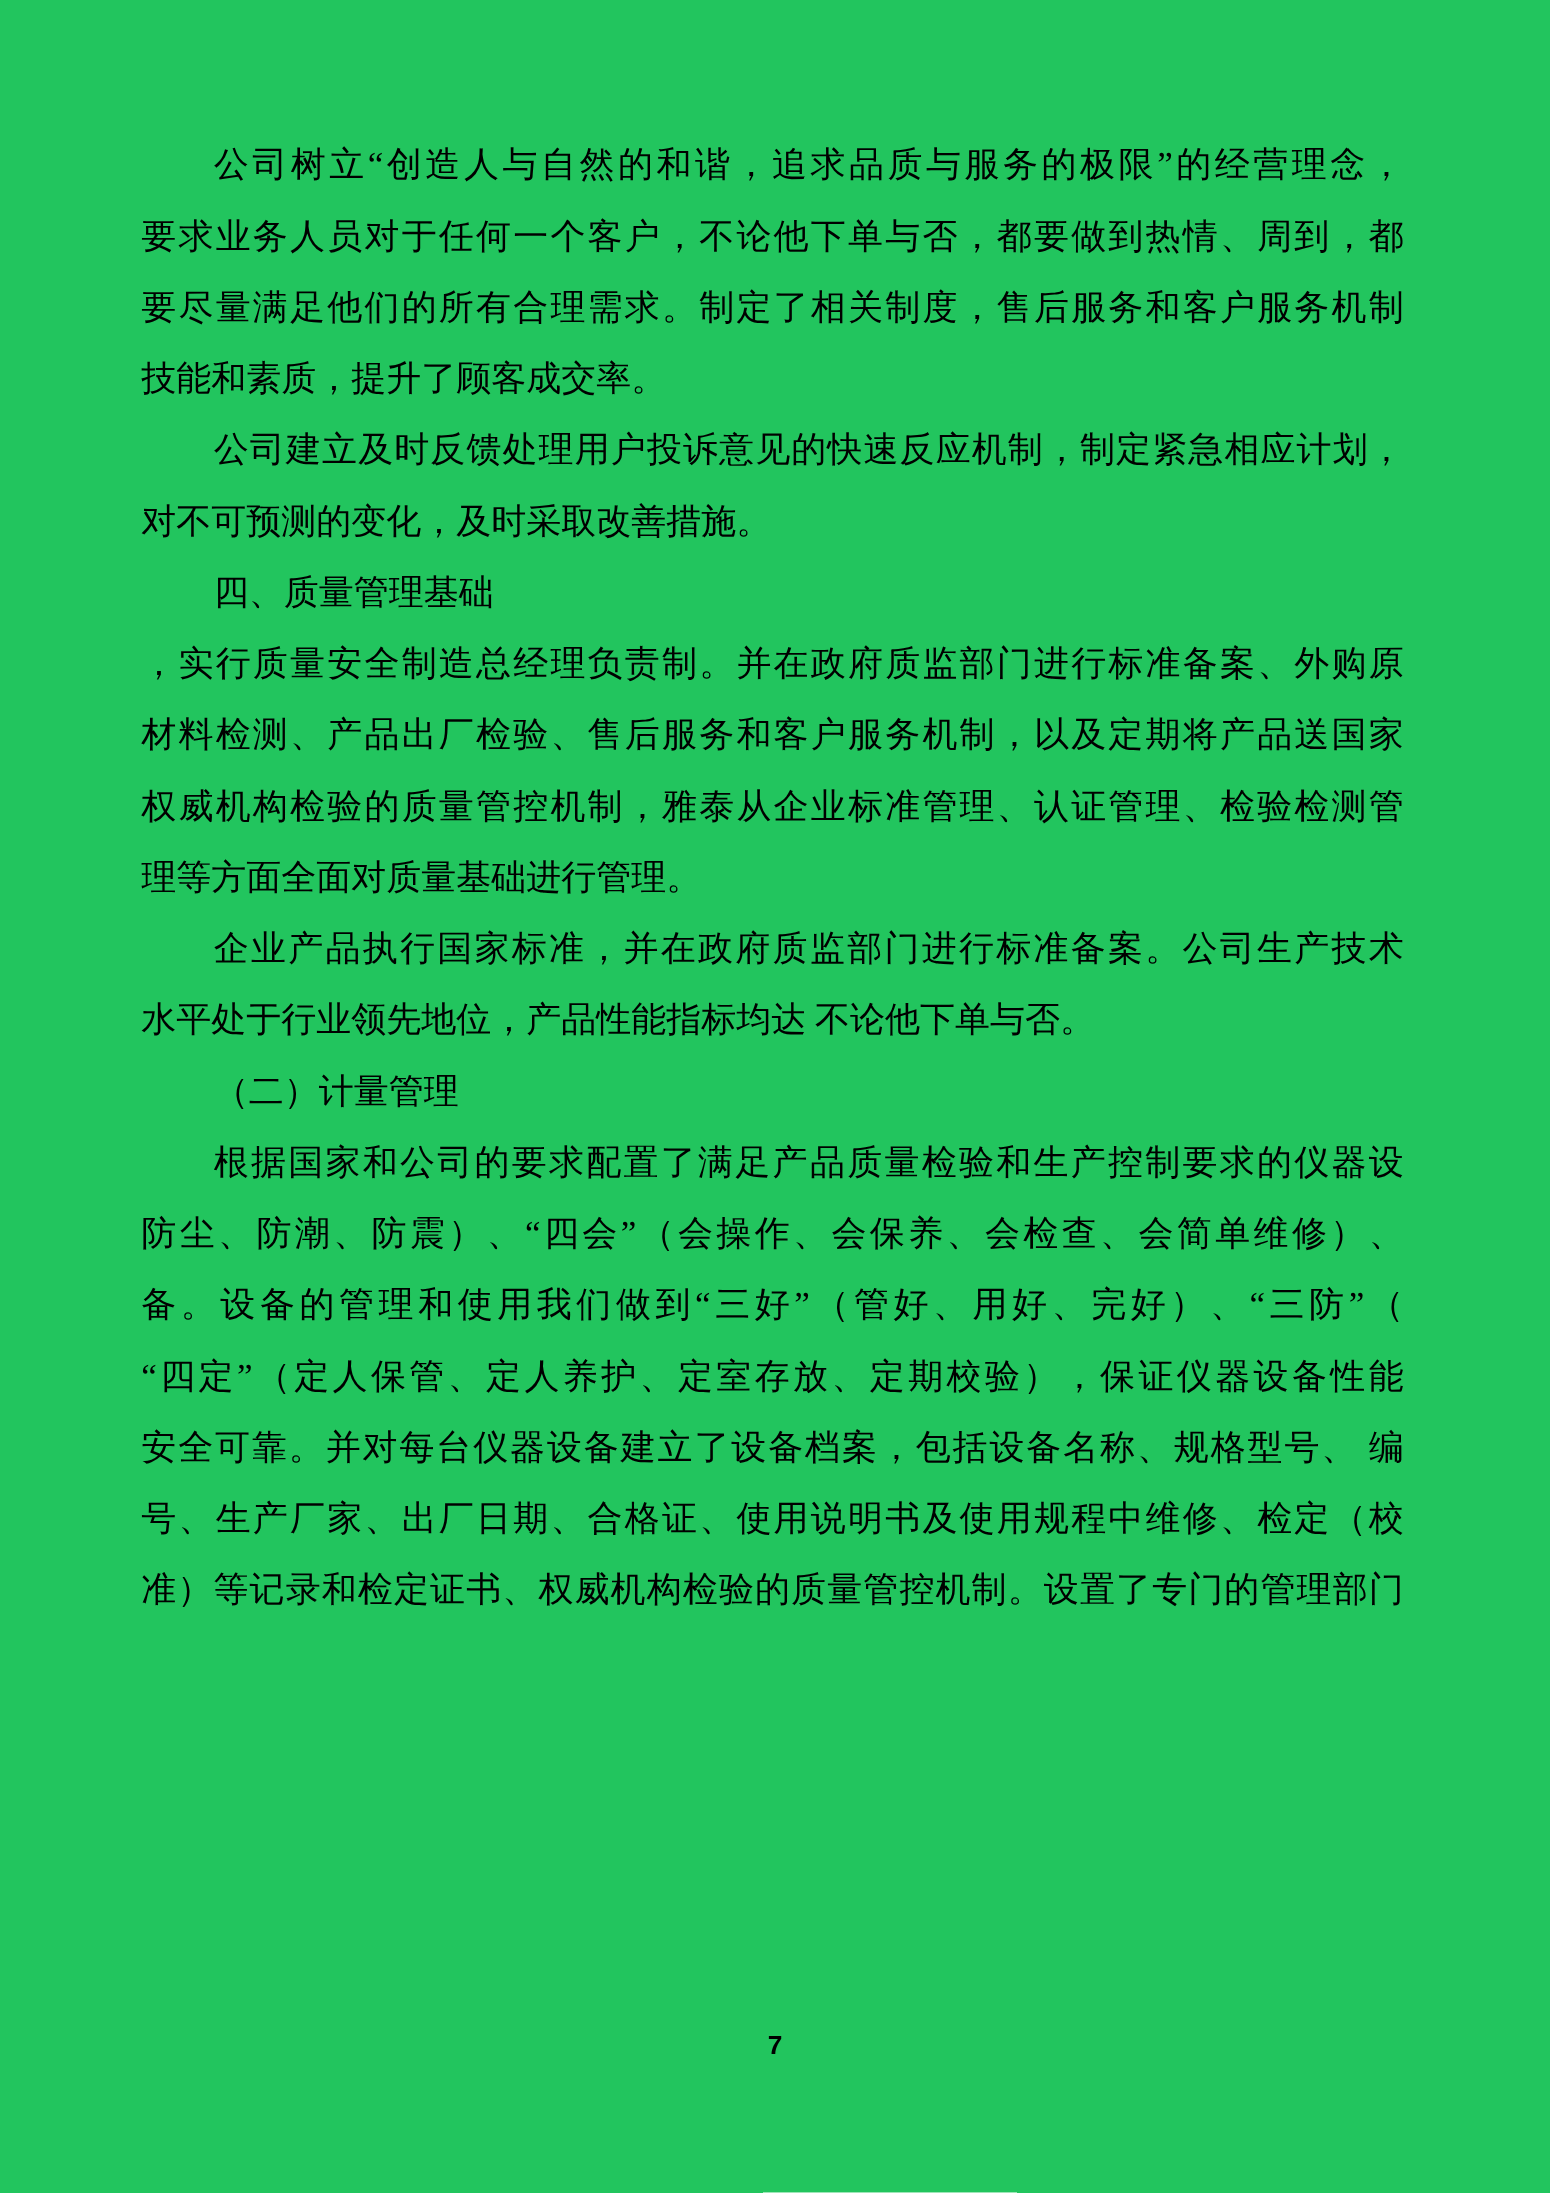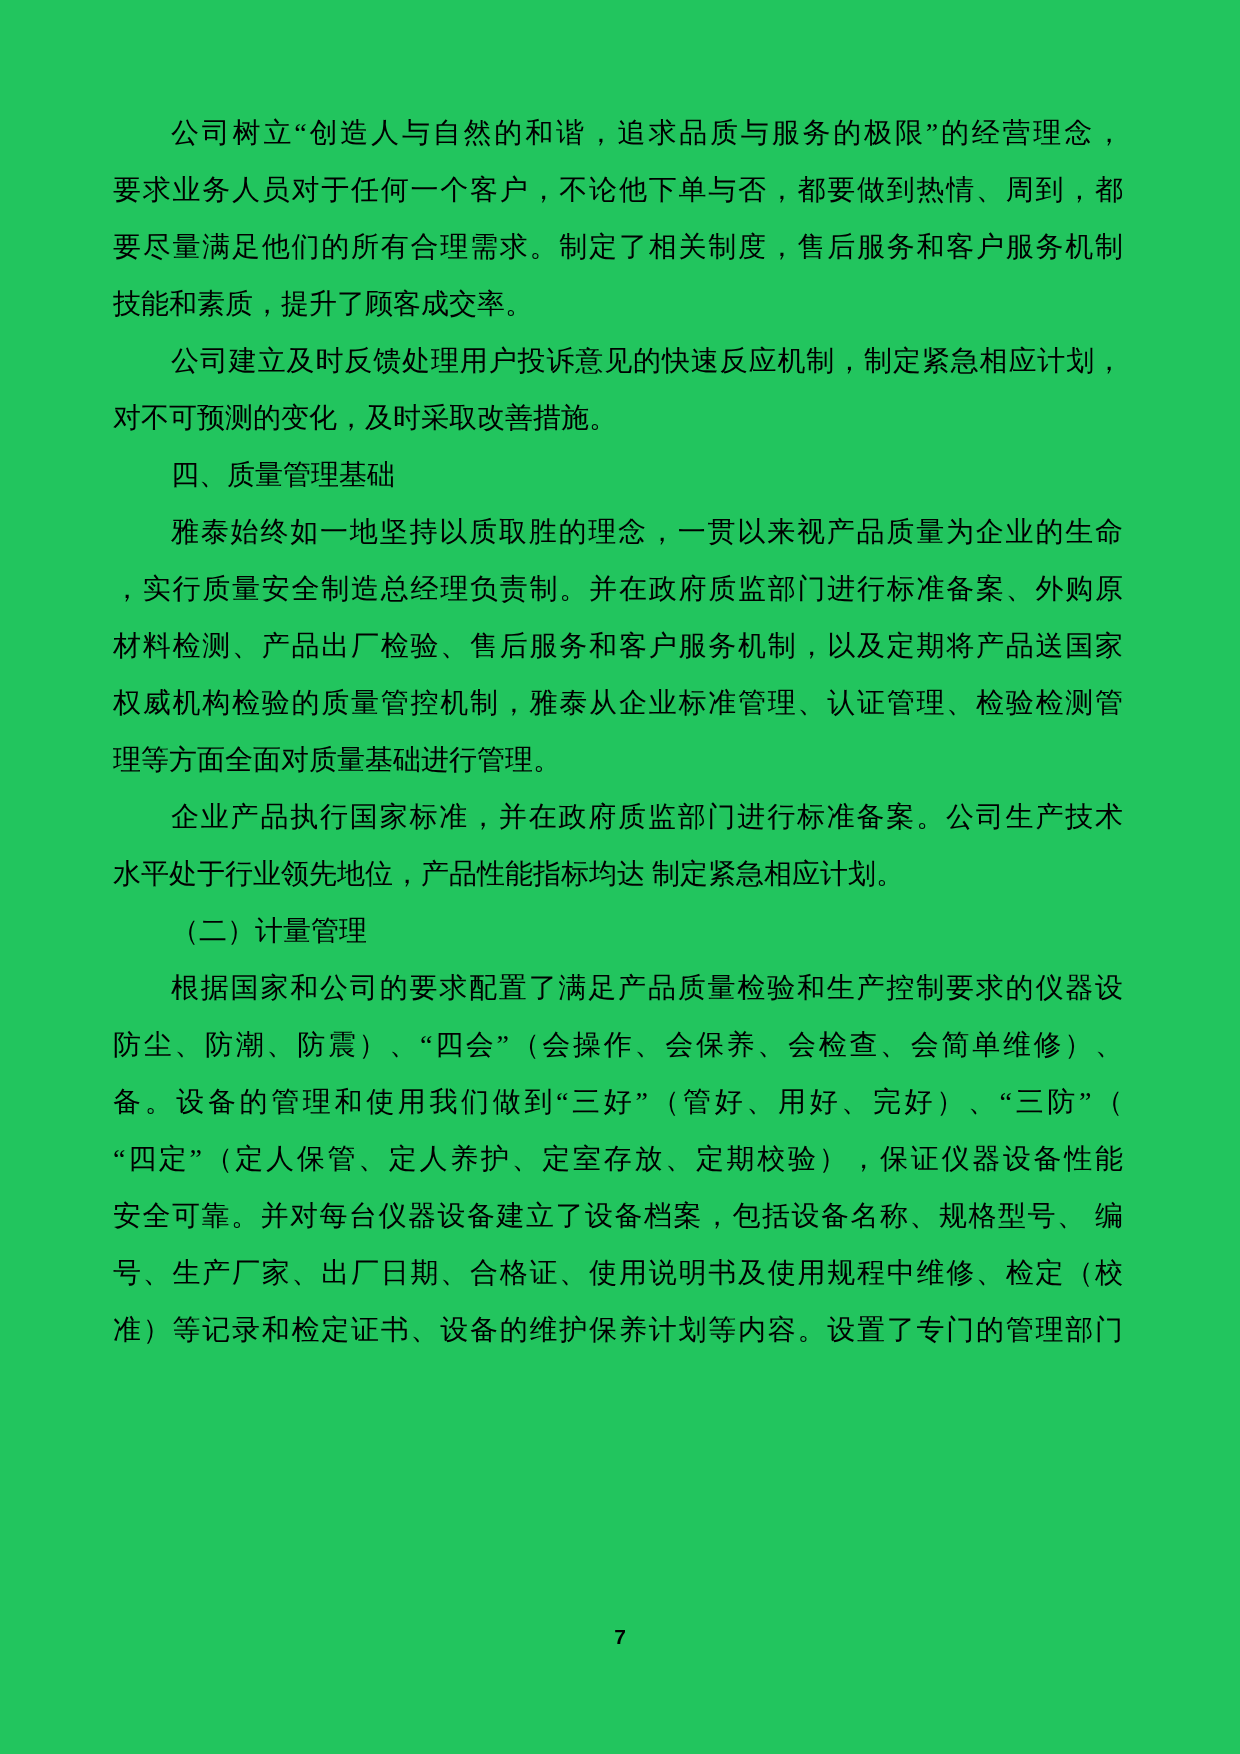--- a/index.html
+++ b/index.html
@@ -56,30 +56,29 @@
 
 <div class="page">
   <div class="doc">
     <div class="line ind just">公司树立“创造人与自然的和谐，追求品质与服务的极限”的经营理念，</div>
     <div class="line just">要求业务人员对于任何一个客户，不论他下单与否，都要做到热情、周到，都</div>
     <div class="line just">要尽量满足他们的所有合理需求。制定了相关制度，售后服务和客户服务机制</div>
     <div class="line">技能和素质，提升了顾客成交率。</div>
     <div class="line ind just">公司建立及时反馈处理用户投诉意见的快速反应机制，制定紧急相应计划，</div>
     <div class="line">对不可预测的变化，及时采取改善措施。</div>
     <div class="line ind">四、质量管理基础</div>
-    <div class="line ind just">雅泰始终如一地坚持以质取胜的理念，一贯以来视产品质量为企业的生命</div>
     <div class="line just">，实行质量安全制造总经理负责制。并在政府质监部门进行标准备案、外购原</div>
     <div class="line just">材料检测、产品出厂检验、售后服务和客户服务机制，以及定期将产品送国家</div>
     <div class="line just">权威机构检验的质量管控机制，雅泰从企业标准管理、认证管理、检验检测管</div>
     <div class="line">理等方面全面对质量基础进行管理。</div>
     <div class="line ind just">企业产品执行国家标准，并在政府质监部门进行标准备案。公司生产技术</div>
-    <div class="line">水平处于行业领先地位，产品性能指标均达 制定紧急相应计划。</div>
+    <div class="line">水平处于行业领先地位，产品性能指标均达 不论他下单与否。</div>
     <div class="line ind">（二）计量管理</div>
     <div class="line ind just">根据国家和公司的要求配置了满足产品质量检验和生产控制要求的仪器设</div>
     <div class="line just">防尘、防潮、防震）、“四会”（会操作、会保养、会检查、会简单维修）、</div>
     <div class="line just">备。设备的管理和使用我们做到“三好”（管好、用好、完好）、“三防”（</div>
     <div class="line just">“四定”（定人保管、定人养护、定室存放、定期校验），保证仪器设备性能</div>
     <div class="line just">安全可靠。并对每台仪器设备建立了设备档案，包括设备名称、规格型号、 编</div>
     <div class="line just">号、生产厂家、出厂日期、合格证、使用说明书及使用规程中维修、检定（校</div>
-    <div class="line just">准）等记录和检定证书、设备的维护保养计划等内容。设置了专门的管理部门</div>
+    <div class="line just">准）等记录和检定证书、权威机构检验的质量管控机制。设置了专门的管理部门</div>
   </div>
   <div class="footer">7</div>
 </div>
 
 </body></html>

